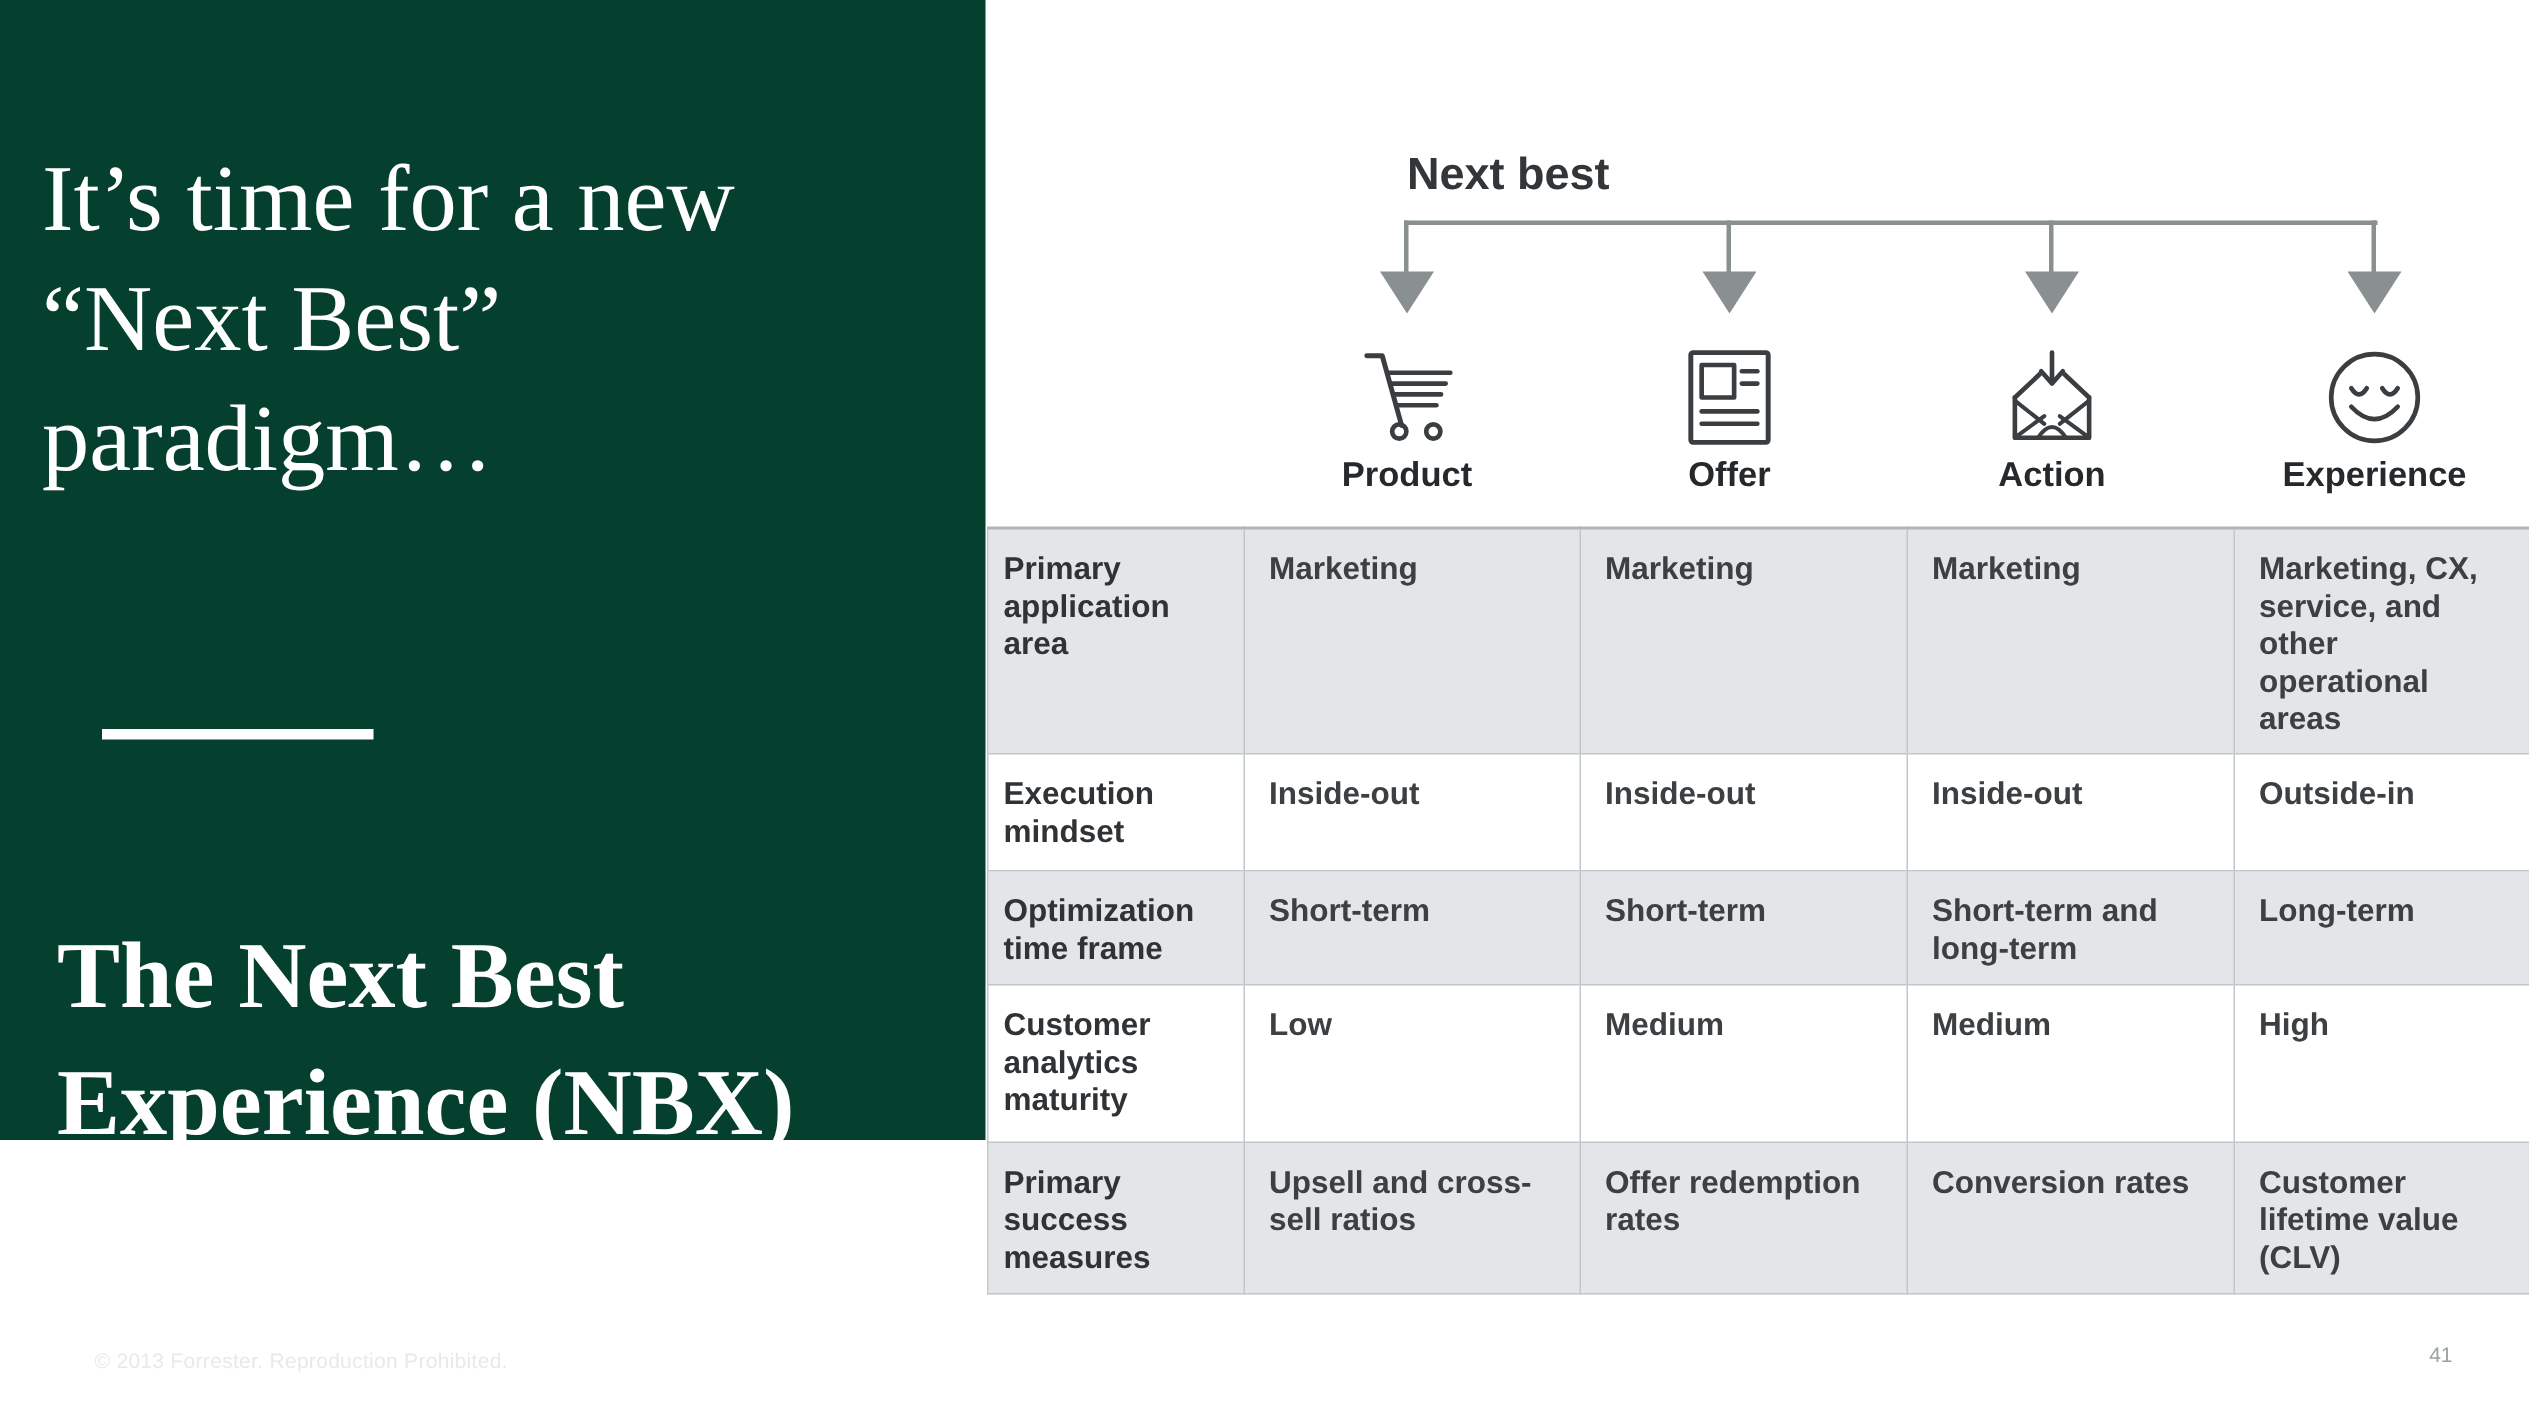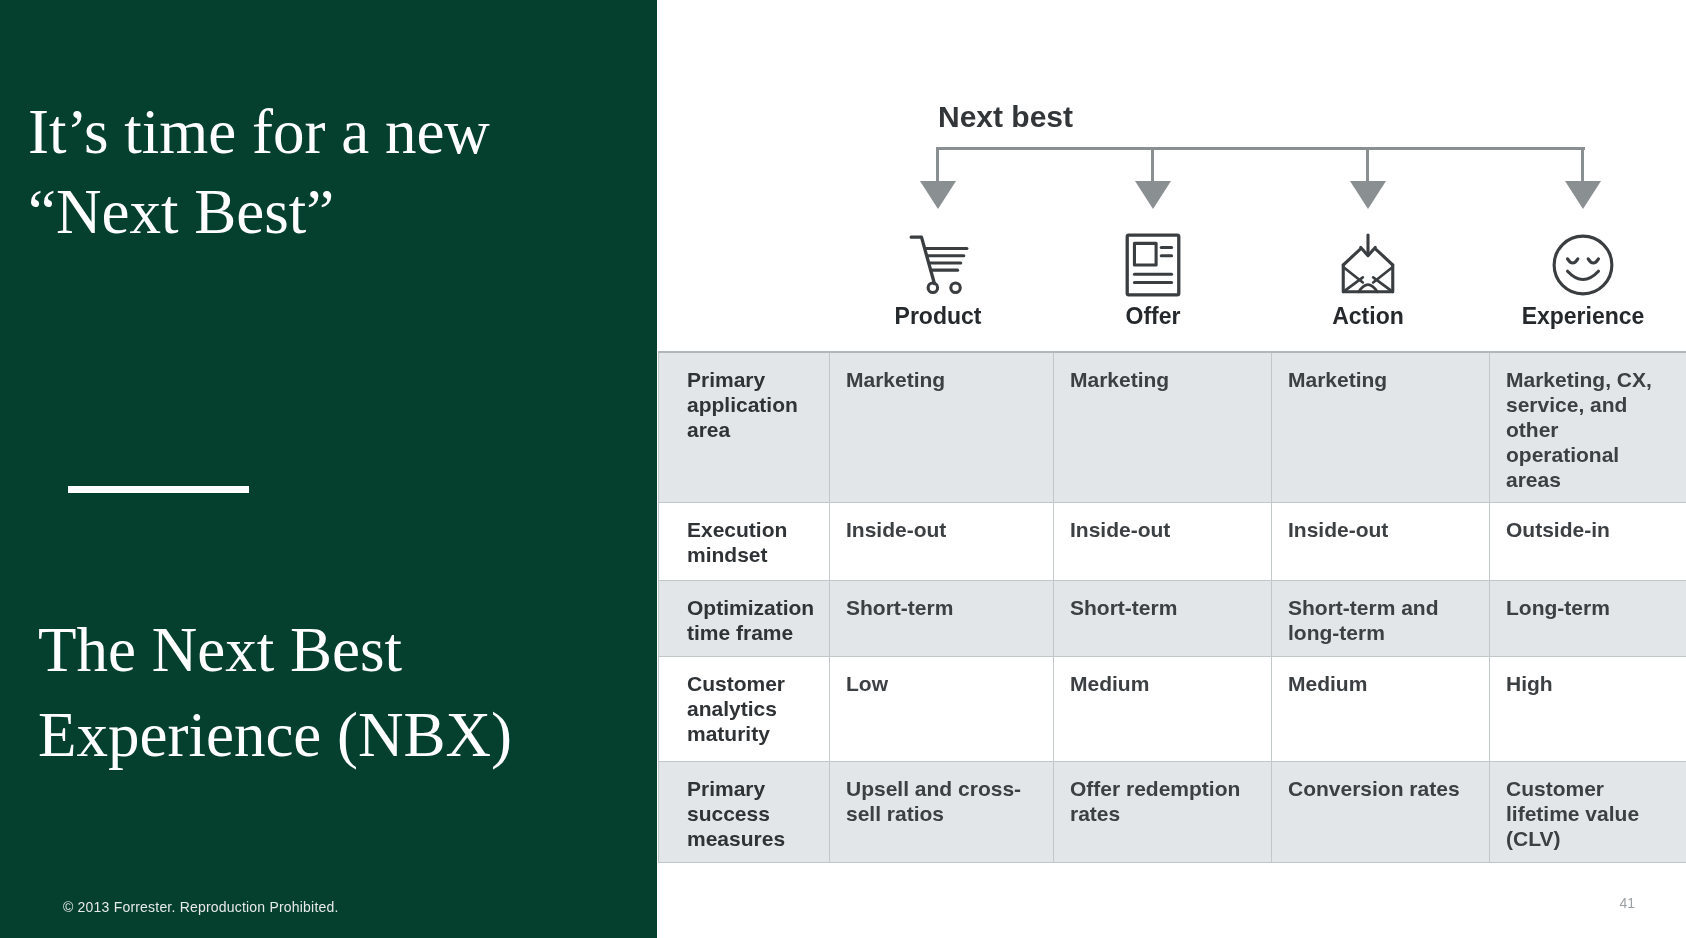--- a/index.html
+++ b/index.html
@@ -1,31 +1,31 @@
 <!DOCTYPE html>
 <html><head>
 <meta charset="utf-8">
 <style>
   html,body{margin:0;padding:0;background:#444;}
   #slide{
     position:relative;width:1686px;height:938px;background:#ffffff;
     overflow:hidden;font-family:"Liberation Sans",sans-serif;
   }
   
-  .left-panel{position:absolute;left:0;top:0;width:657px;height:938px;background:#053f2e;}
+  .left-panel{position:absolute;left:0;top:0;width:657px;height:760px;background:#053f2e;}
   .slide-title{
     position:absolute;left:28px;top:92px;width:600px;
     font-family:"Liberation Serif","DejaVu Serif",serif;
     font-size:63px;line-height:80px;color:#ffffff;font-weight:400;
   }
   .title-divider{position:absolute;left:68px;top:486px;width:181px;height:7px;background:#ffffff;}
   .slide-subtitle{
     position:absolute;left:38px;top:608px;width:600px;
     font-family:"Liberation Serif","DejaVu Serif",serif;
-    font-size:63px;line-height:85px;color:#ffffff;font-weight:400;
+    font-size:63px;line-height:85px;color:#ffffff;font-weight:700;
   }
   .copyright{position:absolute;left:63px;top:899px;font-size:14px;color:#e6eae8;letter-spacing:.2px;}
   .page-number{position:absolute;left:1595px;top:895px;width:40px;text-align:right;font-size:14px;color:#9ba0a3;}
 
   
   .root-label{position:absolute;left:938px;top:100px;width:645px;text-align:left;
     font-size:30px;font-weight:bold;color:#333639;}
   .connector-h{position:absolute;left:936px;top:147px;width:649px;height:3px;background:#8a8f92;}
   .connector-v{position:absolute;top:147px;width:3px;height:36px;background:#8a8f92;}
   .arrow-head{position:absolute;top:181px;width:0;height:0;
@@ -34,35 +34,36 @@
   .branch-icon svg{stroke:#3a3e41;fill:none;stroke-width:3;stroke-linecap:round;stroke-linejoin:round;}
   .branch-label{position:absolute;top:303px;width:160px;text-align:center;
     font-size:23px;font-weight:bold;color:#26292c;}
 
   
   .nbx-table{position:absolute;left:658px;top:351px;width:1030px;border-collapse:collapse;table-layout:fixed;}
   .nbx-table td,.nbx-table th{
     border:1px solid #c2c7ca;vertical-align:top;text-align:left;
     font-size:21px;line-height:25px;padding:14px 16px 10px 16px;color:#3c4043;font-weight:700;
   }
-  .nbx-table th{font-weight:bold;color:#2f3336;padding-left:28px;}
+  .nbx-table th{font-weight:bold;color:#2f3336;padding-left:10px;}
   .nbx-table{border-top:2px solid #b0b6b9;border-left:1px solid #b0b6b9;border-bottom:1px solid #b0b6b9;}
   .nbx-table td:last-child{border-right:none;}
   .row-gray{background:#e2e6e9;}
   .row-white{background:#ffffff;}
 </style>
 </head>
 <body>
 
 <div id="slide">
 
   <div class="left-panel">
     <div class="slide-title">
       <div>It’s time for a new</div>
       <div>“Next Best”</div>
+      <div>paradigm…</div>
     </div>
     <div class="title-divider"></div>
     <div class="slide-subtitle">
       <div>The Next Best</div>
       <div>Experience (NBX)</div>
     </div>
     <div class="copyright">© 2013 Forrester. Reproduction Prohibited.</div>
   </div>
 
   <div class="root-label">Next best</div>

